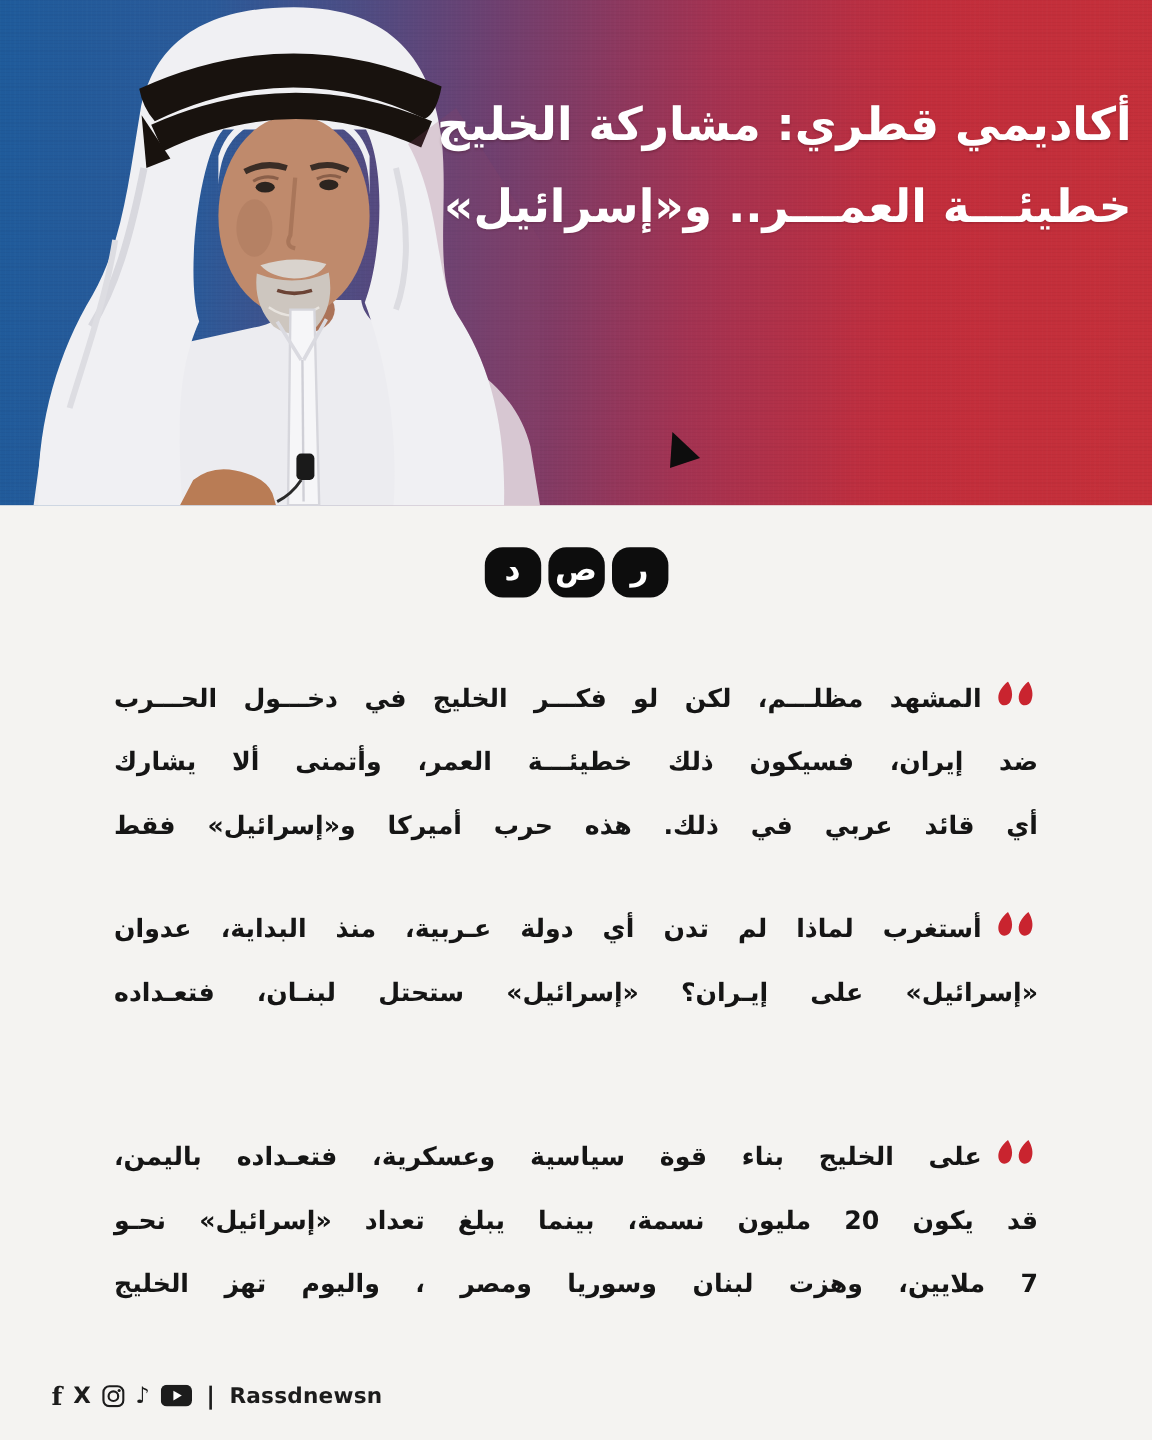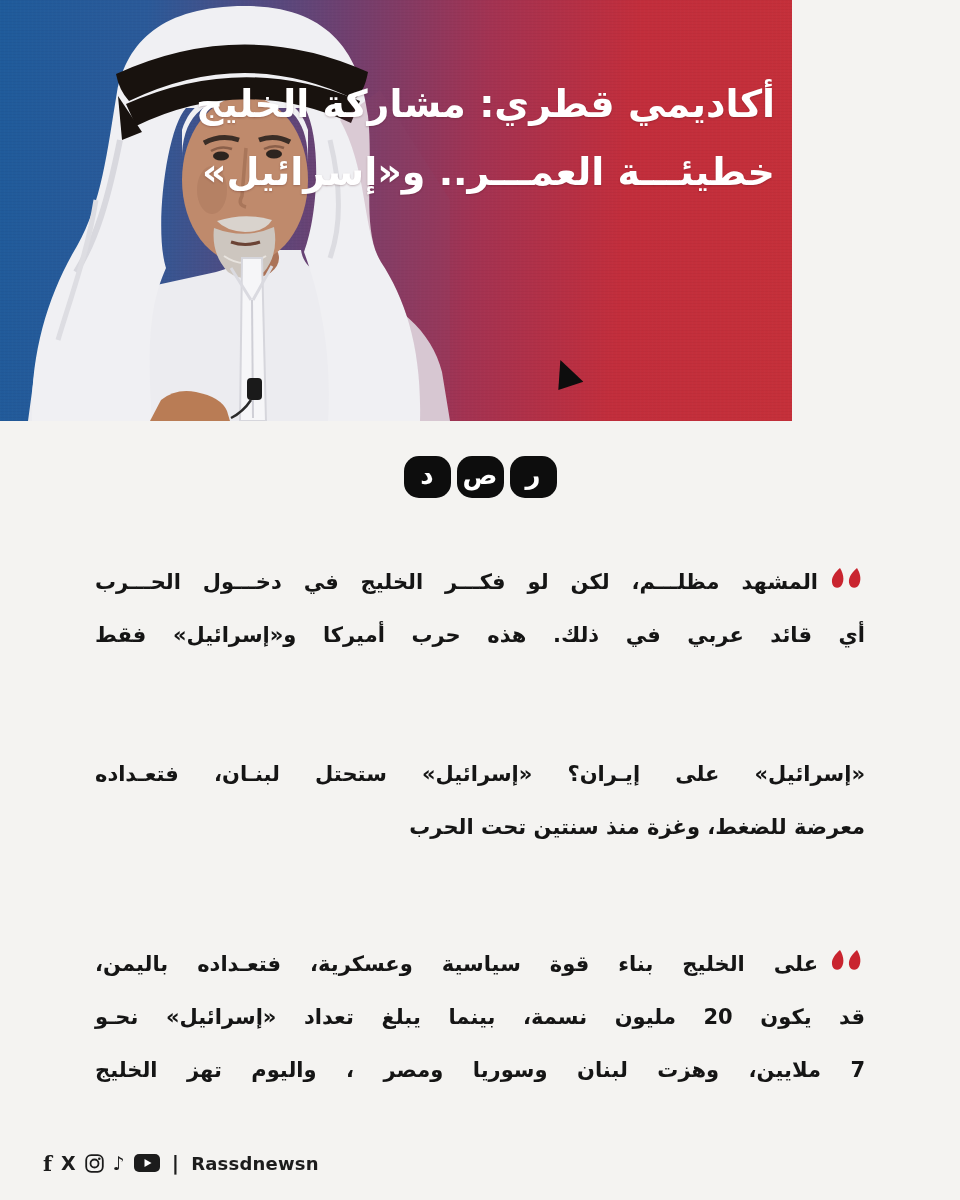--- a/index.html
+++ b/index.html
@@ -4,21 +4,21 @@
 <style>
   * { margin:0; padding:0; box-sizing:border-box; }
   body { background:#888; }
   .card {
     position:relative; width:960px; height:1200px; margin:0 auto;
     background:#f4f3f1; overflow:hidden;
     font-family:"DejaVu Sans", sans-serif;
   }
   
   .banner {
-    position:absolute; top:0; left:0; width:792px; height:421px;
+    position:absolute; top:0; left:0; width:960px; height:421px;
     background:linear-gradient(94deg,#1f5b9b 0%, #2b5a99 18%, #6f4070 42%, #a33352 60%, #c22e3c 78%, #c5303a 100%);
   }
   .banner-grain {
     position:absolute; inset:0; opacity:.10;
     background:repeating-linear-gradient(0deg, rgba(0,0,0,.25) 0 1px, transparent 1px 3px),
                repeating-linear-gradient(90deg, rgba(255,255,255,.12) 0 1px, transparent 1px 4px);
   }
   .photo { position:absolute; left:0; top:0; }
   .headline {
     position:absolute; top:70px; right:17px;
@@ -130,26 +130,32 @@
     <div class="logo-tile">د</div>
   </div>
 
   <div class="quote q1">
     <div class="qline">
       <svg class="qmark" width="34" height="24" viewBox="0 0 34 24">
         <path d="M9,0 C12,5 13.5,10.5 11.5,15.5 C10,20.5 3.5,21.5 1.5,16.5 C-0.5,11 3,5 9,0 Z" fill="#c9242f"></path>
         <path d="M26,0 C29,5 30.5,10.5 28.5,15.5 C27,20.5 20.5,21.5 18.5,16.5 C16.5,11 20,5 26,0 Z" fill="#c9242f"></path>
       </svg><span>المشهد مظلـــم، لكن لو فكـــر الخليج في دخـــول الحـــرب</span>
     </div>
+    <div class="qline">ضد إيران، فسيكون ذلك خطيئـــة العمر، وأتمنى ألا يشارك</div>
     <div class="qline">أي قائد عربي في ذلك. هذه حرب أميركا و«إسرائيل» فقط</div>
   </div>
 
   <div class="quote q2">
+    <div class="qline">
+      <svg class="qmark" width="34" height="24" viewBox="0 0 34 24">
+        <path d="M9,0 C12,5 13.5,10.5 11.5,15.5 C10,20.5 3.5,21.5 1.5,16.5 C-0.5,11 3,5 9,0 Z" fill="#c9242f"></path>
+        <path d="M26,0 C29,5 30.5,10.5 28.5,15.5 C27,20.5 20.5,21.5 18.5,16.5 C16.5,11 20,5 26,0 Z" fill="#c9242f"></path>
+      </svg><span>أستغرب لماذا لم تدن أي دولة عـربية، منذ البداية، عدوان</span>
+    </div>
     <div class="qline">«إسرائيل» على إيـران؟ «إسرائيل» ستحتل لبنـان، فتعـداده</div>
-    <div class="qline natural">معرضة للضغط، وغزة منذ سنتين تحت الحرب</div>
   </div>
 
   <div class="quote q3">
     <div class="qline">
       <svg class="qmark" width="34" height="24" viewBox="0 0 34 24">
         <path d="M9,0 C12,5 13.5,10.5 11.5,15.5 C10,20.5 3.5,21.5 1.5,16.5 C-0.5,11 3,5 9,0 Z" fill="#c9242f"></path>
         <path d="M26,0 C29,5 30.5,10.5 28.5,15.5 C27,20.5 20.5,21.5 18.5,16.5 C16.5,11 20,5 26,0 Z" fill="#c9242f"></path>
       </svg><span>على الخليج بناء قوة سياسية وعسكرية،  فتعـداده باليمن،</span>
     </div>
     <div class="qline">قد يكون 20 مليون نسمة، بينما يبلغ تعداد «إسرائيل» نحـو</div>

